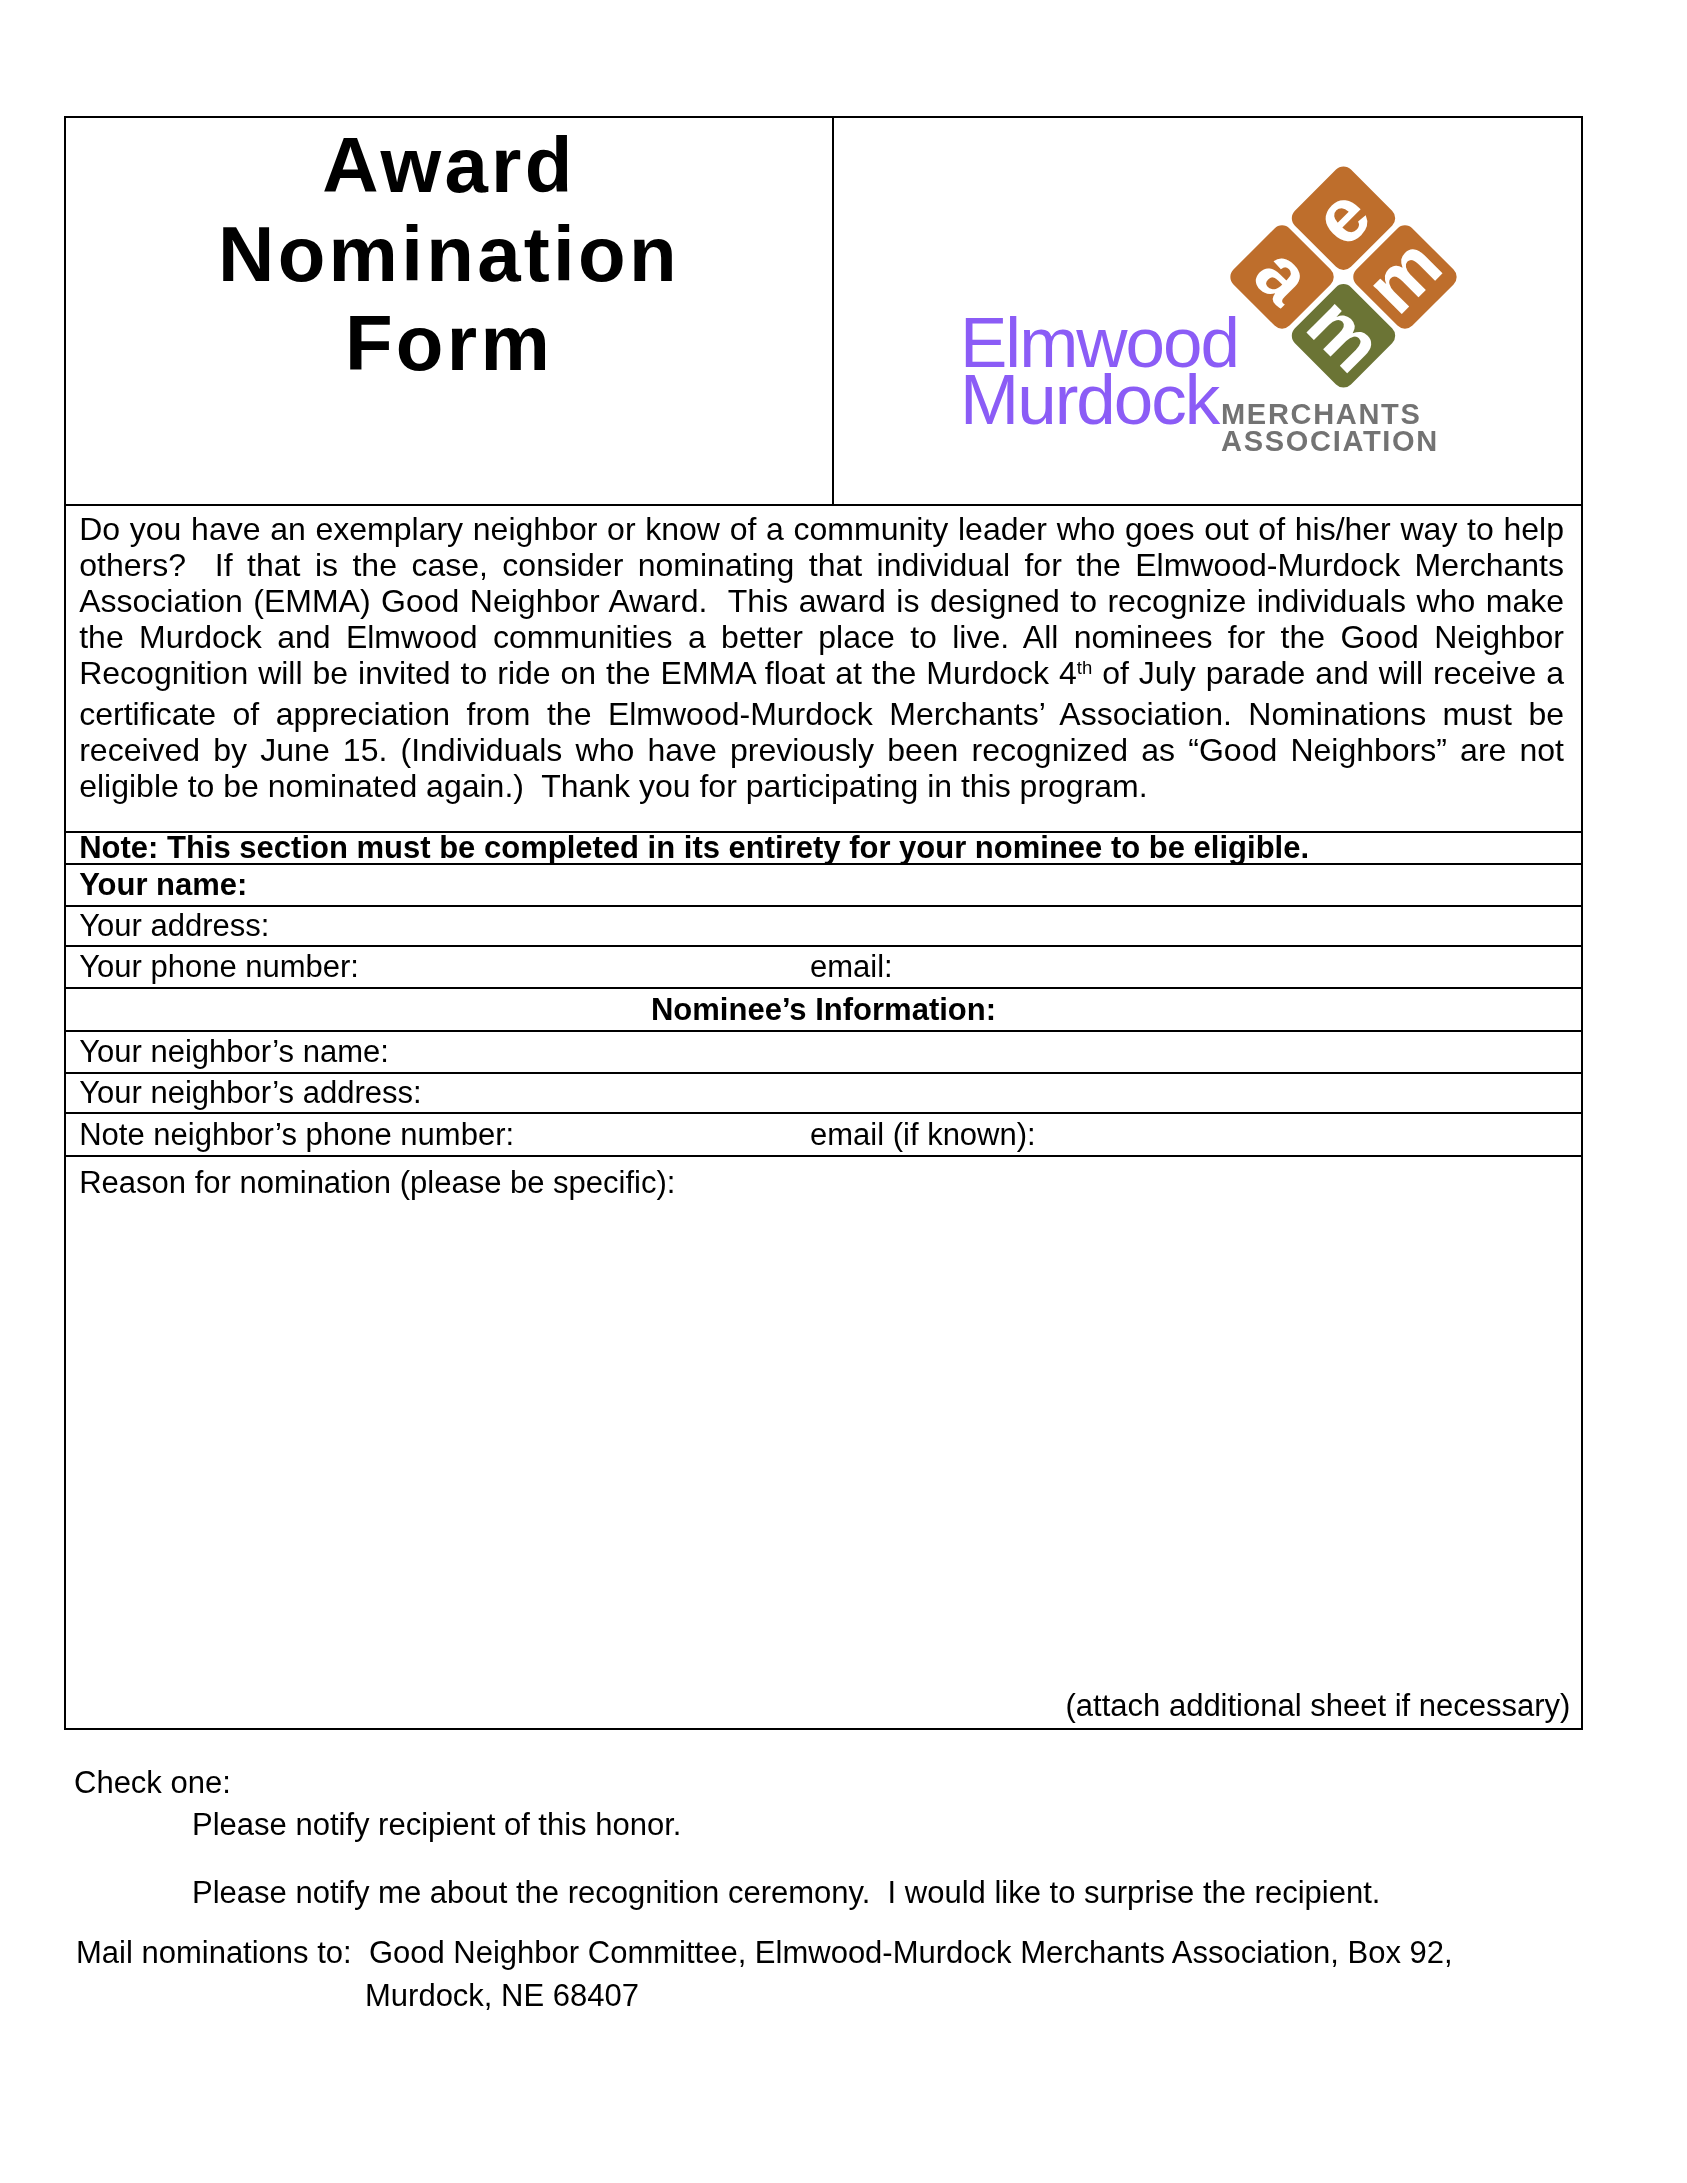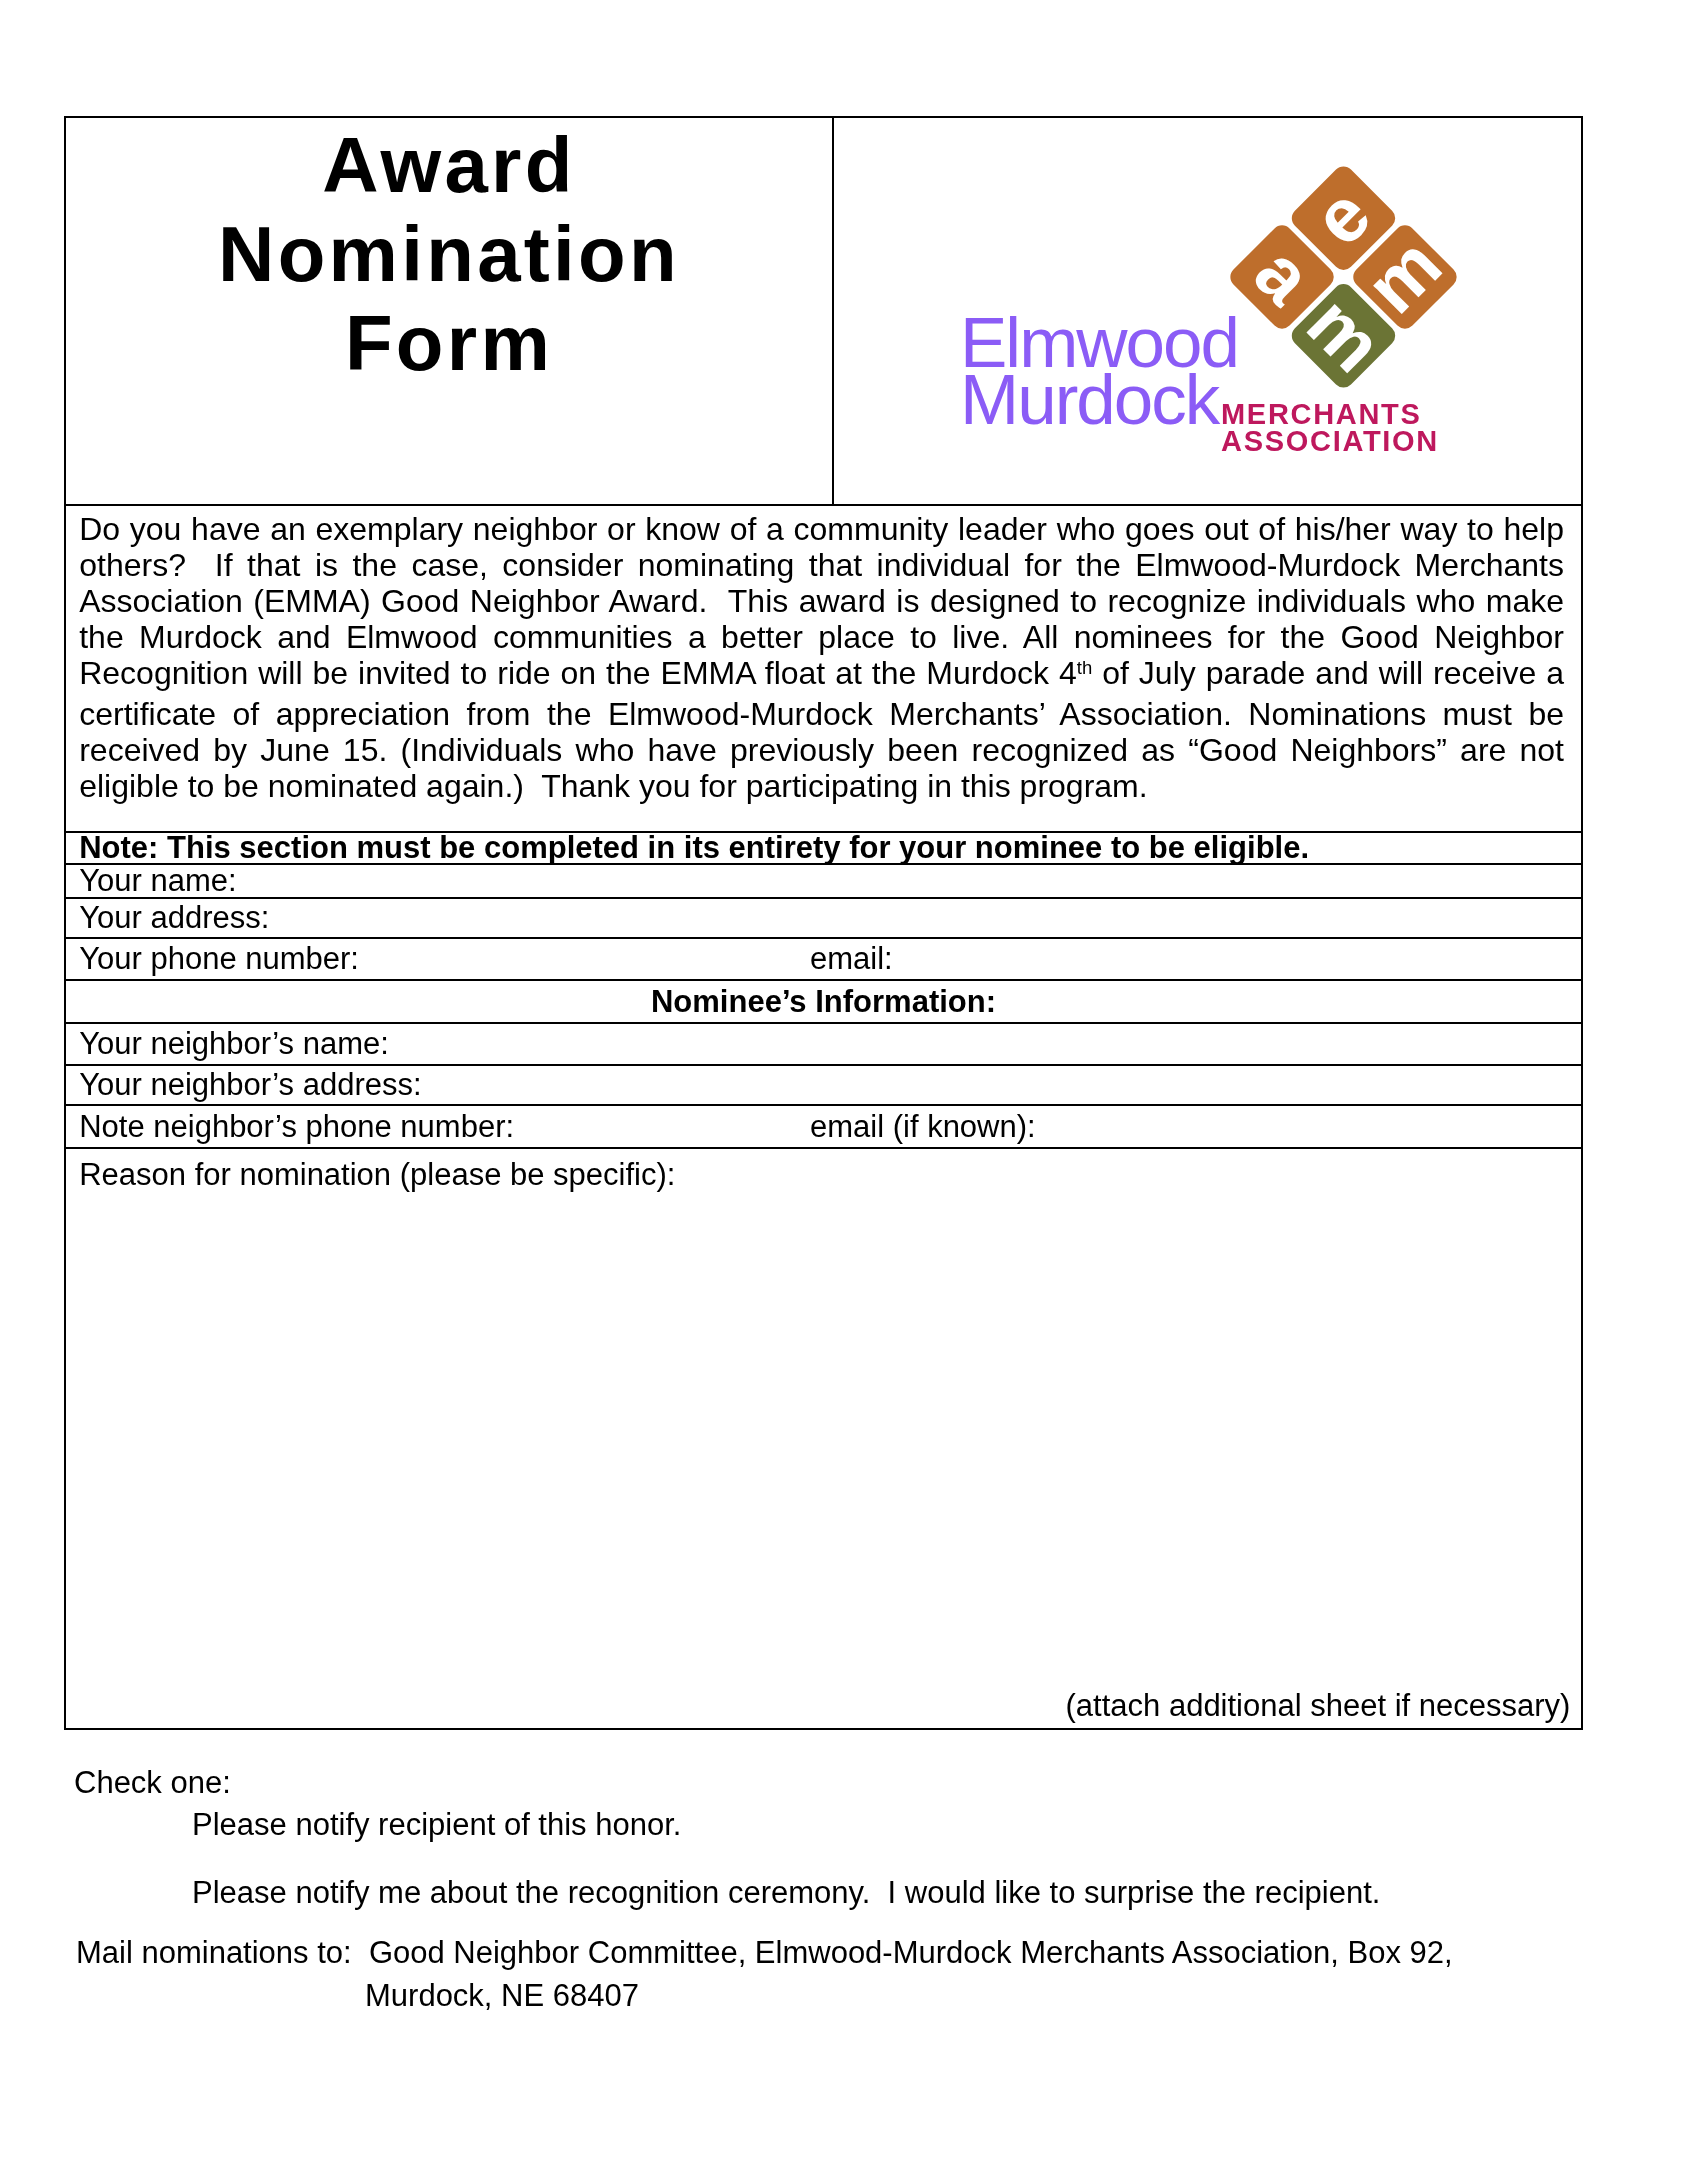--- a/index.html
+++ b/index.html
@@ -10,21 +10,21 @@
   
   .formtable{
     position:absolute; left:64px; top:116px; width:1519px; height:1614px;
     border:2.6px solid #000; box-sizing:border-box;
     display:flex; flex-direction:column; background:#fff;
   }
   .trow{border-bottom:2px solid #000; box-sizing:border-box; position:relative;}
   .r-header{height:388px; display:flex;}
   .r-intro{height:327px;}
   .r-note{height:32px;}
-  .r-name{height:34px;}
+  .r-name{height:42px;font-weight:bold;}
   .r-addr{height:40px;}
   .r-phone{height:42px;}
   .r-nomhdr{height:43px;}
   .r-nname{height:42px;}
   .r-naddr{height:40px;}
   .r-nphone{height:43px;}
   .r-reason{flex:1; border-bottom:none;}
   .labelrow{display:flex; align-items:center; padding:0 16px 0 13.2px; font-size:31px;}
   .boldrow{font-weight:bold;}
   .centerrow{justify-content:center; padding:0;}
@@ -34,21 +34,21 @@
   
   .title-cell{width:768px; border-right:2px solid #000; box-sizing:border-box; text-align:center;}
   .title{margin-top:2.6px; font-weight:bold; font-size:78px; line-height:89px; letter-spacing:3.3px;}
   .logo-cell{position:relative; flex:1;}
   .wordmark{
     position:absolute; left:126px; top:196px;
     font-size:71px; line-height:57px; letter-spacing:-2px; color:#8b5cf6;
   }
   .assoc{
     position:absolute; left:387px; top:283px;
-    font-size:29px; line-height:27px; letter-spacing:1.7px; font-weight:bold; color:#be185d;
+    font-size:29px; line-height:27px; letter-spacing:1.7px; font-weight:bold; color:#737373;
   }
   .diamond{position:absolute; left:387px; top:46px;}
   .diamond text{font-family:"Liberation Sans", sans-serif;}
   
   .intro-text{
     padding:5.3px 17px 0 13.2px; font-size:32px; line-height:36px;
     text-align:justify; white-space:pre-wrap;
   }
   .sup{font-size:18.5px; position:relative; top:-10.6px;}
   

